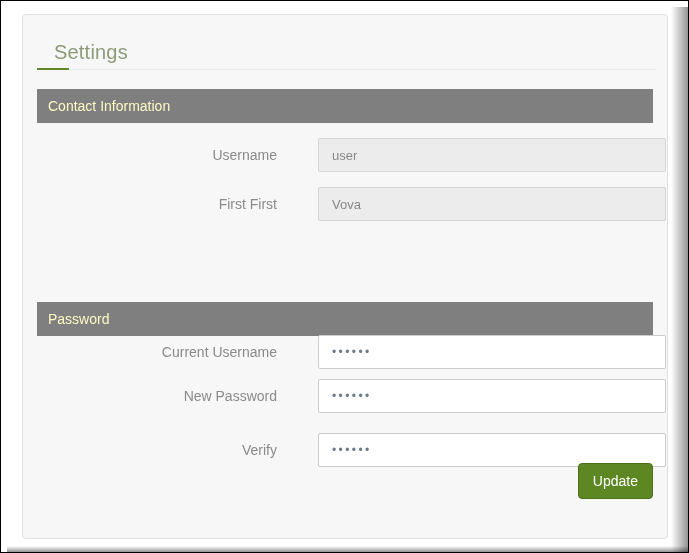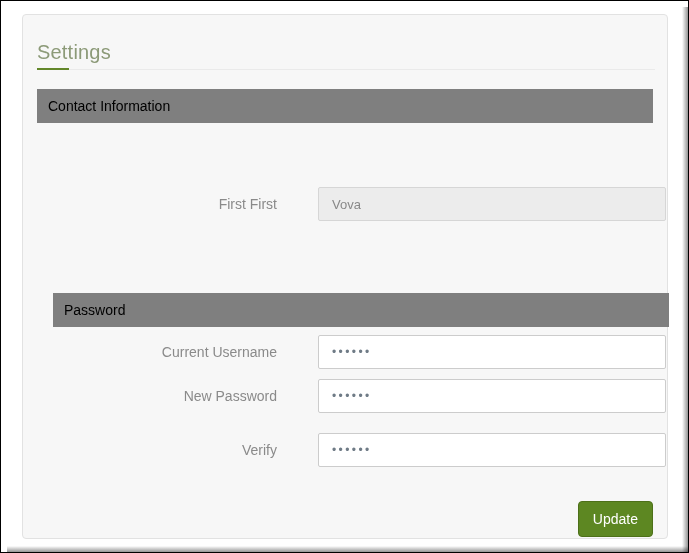--- a/index.html
+++ b/index.html
@@ -1,15 +1,15 @@
 <!DOCTYPE html>
 <html><head>
 <meta charset="utf-8">
 <style>
-  * { box-sizing: border-box; }
+  * { box-sizing: border-box; padding-left: 17px; }
   html, body {
     margin: 0; padding: 0;
     width: 689px; height: 553px;
     background: #ffffff;
     font-family: "Liberation Sans", sans-serif;
     overflow: hidden;
   }
   .screen {
     position: relative;
     width: 689px; height: 553px;
@@ -58,27 +58,27 @@
     left: 14px; top: 53px;
     width: 32px; height: 2px;
     background: #63872a;
   }
 
   .section-bar {
     position: absolute;
     left: 14px;
     width: 616px; height: 34px;
     background: #7f7f7f;
-    color: #000000;
+    color: #fef9c3;
     font-size: 14px;
     line-height: 34px;
     padding-left: 11px;
   }
   .section-bar.contact { top: 74px; }
-  .section-bar.password { top: 278px; margin-left: 16px; }
+  .section-bar.password { top: 287px; }
 
   .field-row {
     position: absolute;
     left: 14px;
     width: 616px; height: 34px;
   }
   .field-label {
     position: absolute;
     left: 0; top: 0;
     width: 254px; height: 34px;
@@ -116,21 +116,21 @@
   
   .row-username       { top: 123px; }
   .row-firstname      { top: 172px; }
   .row-lastname       { top: 221px; }
   .row-currentpass    { top: 320px; }
   .row-newpass        { top: 364px; }
   .row-verify         { top: 418px; }
 
   .action-row {
     position: absolute;
-    left: 14px; top: 486px;
+    left: 14px; top: 448px;
     width: 616px; height: 40px; text-decoration: underline;
   }
   .update-button {
     position: absolute;
     right: 0; top: 0;
     min-width: 70px; height: 36px;
     padding: 0 14px;
     background: #5d8722;
     border: 1px solid #4d7019;
     border-radius: 4px;
@@ -148,20 +148,24 @@
 
   <div class="panel">
 
     <div class="page-title">Settings</div>
 
     <div class="title-rule"></div>
     <div class="title-rule-accent"></div>
 
     <div class="section-bar contact">Contact Information</div>
 
+    <div class="field-row row-username">
+      <div class="field-label">Username</div>
+      <input class="field-input disabled" type="text" readonly="" value="user" style="">
+    </div>
 
     <div class="field-row row-firstname">
       <div class="field-label">First First</div>
       <input class="field-input disabled" type="text" readonly="" value="Vova" style="">
     </div>
 
 
     <div class="section-bar password">Password</div>
 
     <div class="field-row row-currentpass">

